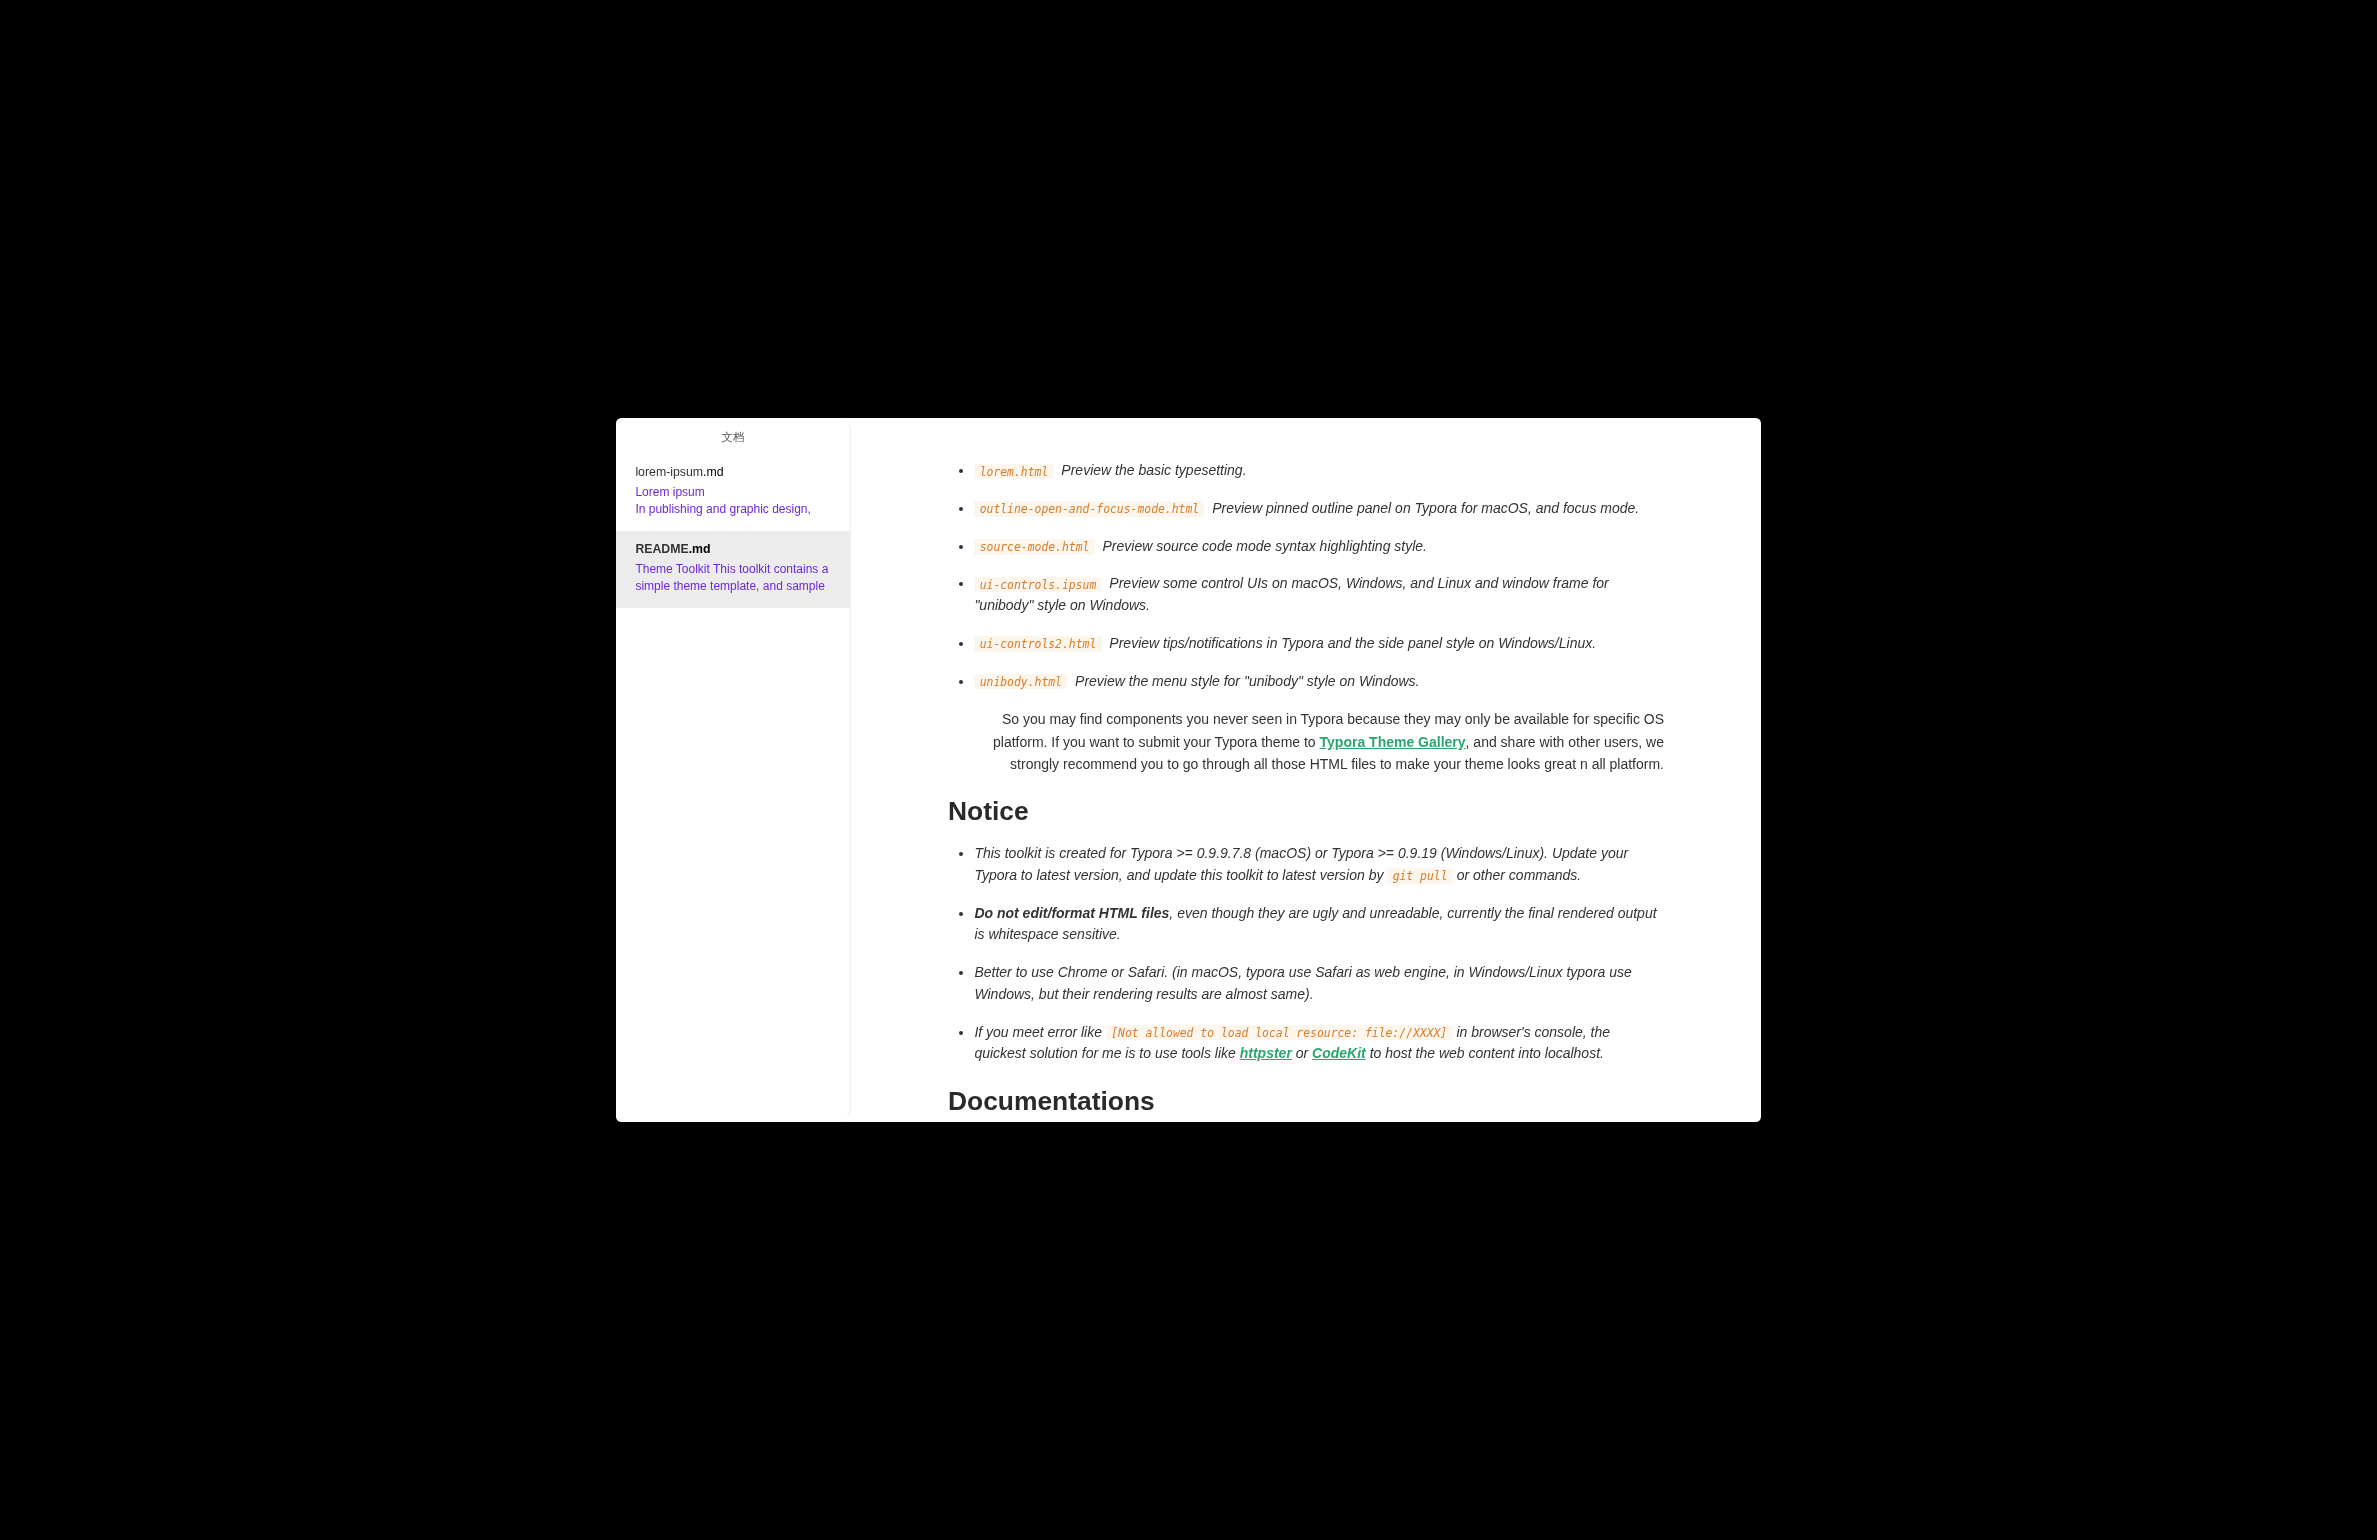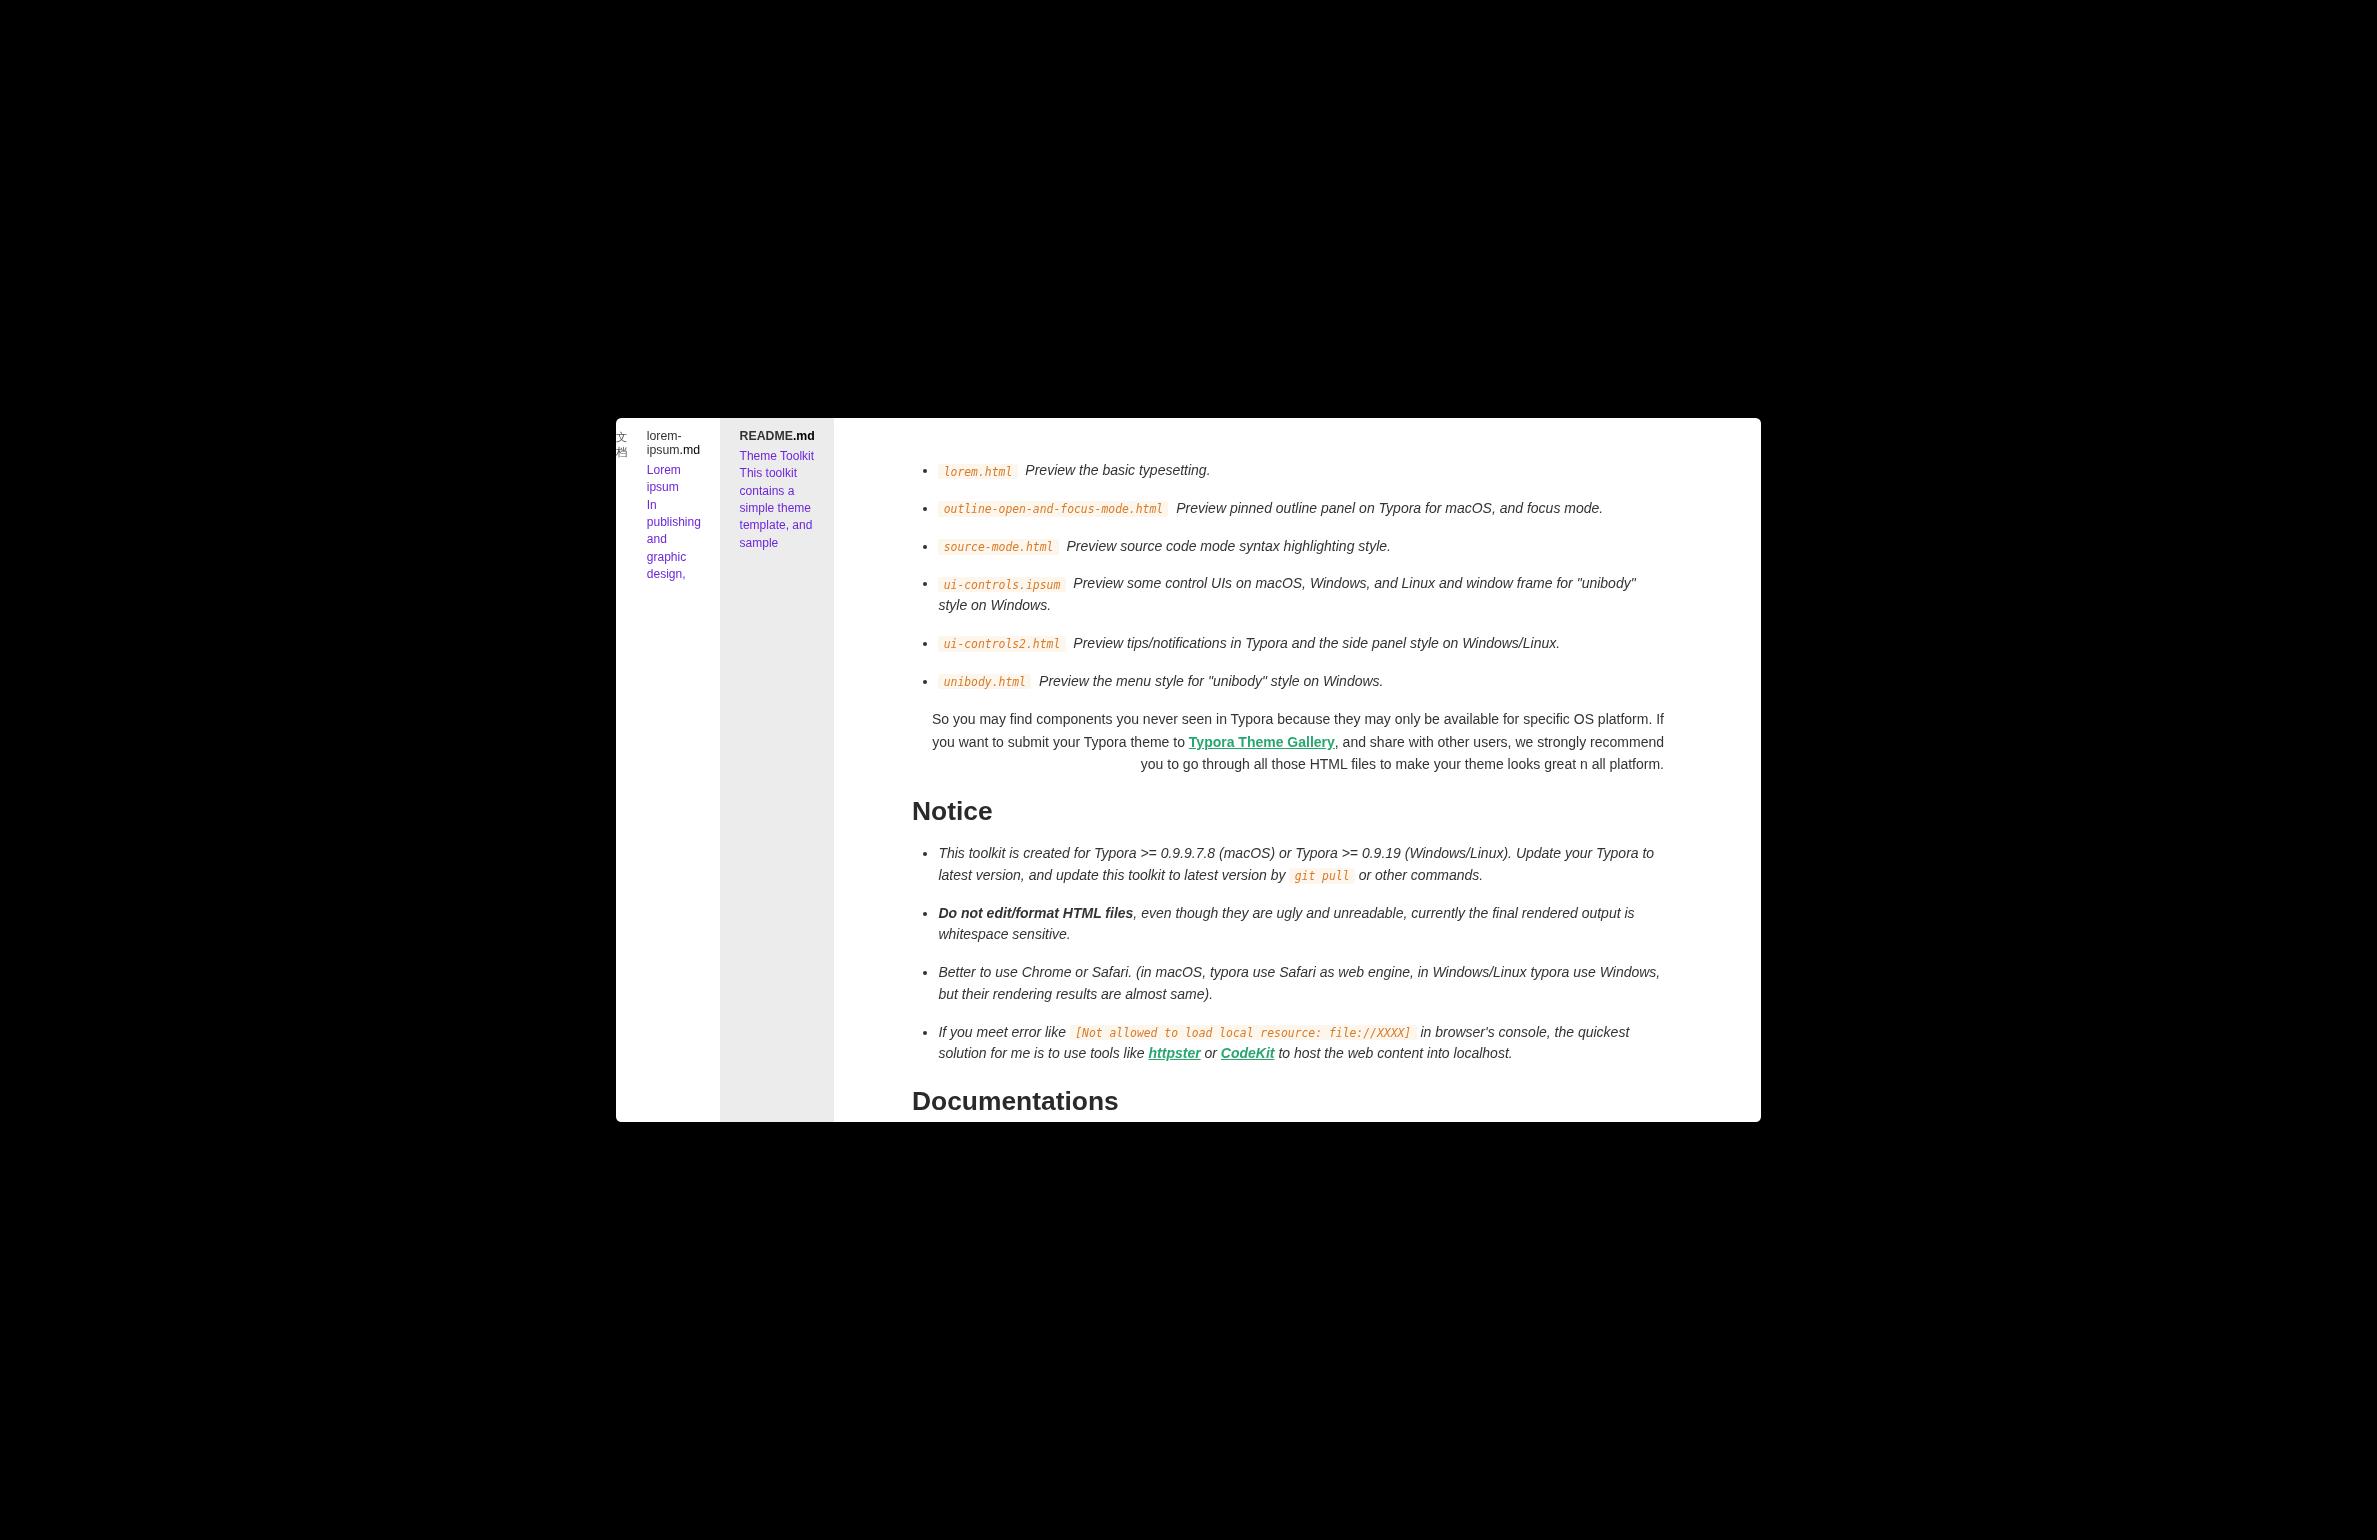--- a/index.html
+++ b/index.html
@@ -13,24 +13,25 @@
   }
   .window {
     width: 1145px;
     height: 704px;
     background: #fff;
     border-radius: 5.3px;
     overflow: hidden;
     display: flex;
   }
   .sidebar {
-    width: 199px;
+    width: 235px;
     background: #fff;
     border-right: 0.9px solid #eee;
     display: flex;
+    flex-direction: column;
     flex-shrink: 0;
     border-radius: 12px;
   }
   .sidebar-header {
     text-align: center;
     padding: 12.3px 0 8.8px 0;
     font-size: 11.4px;
     color: #555;
   }
   .file-item {

